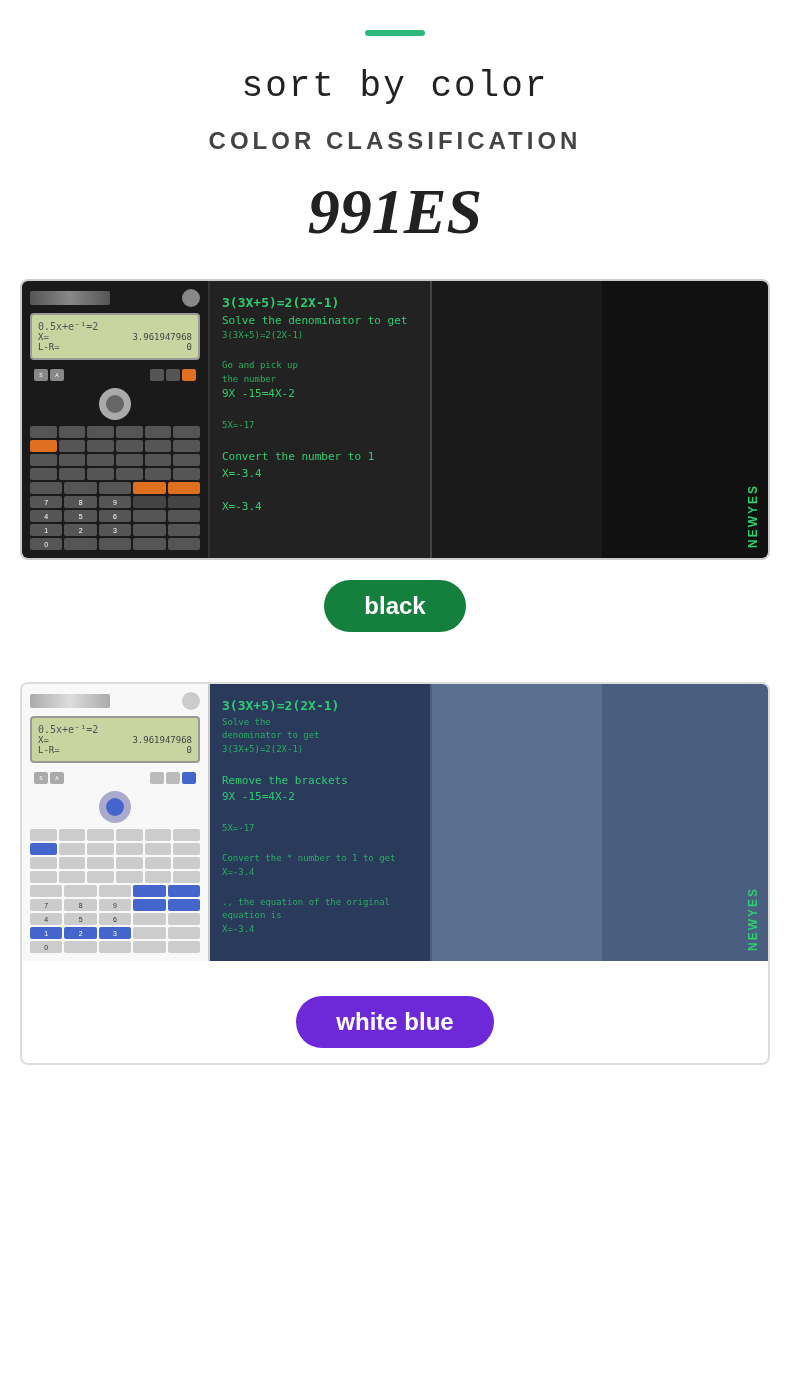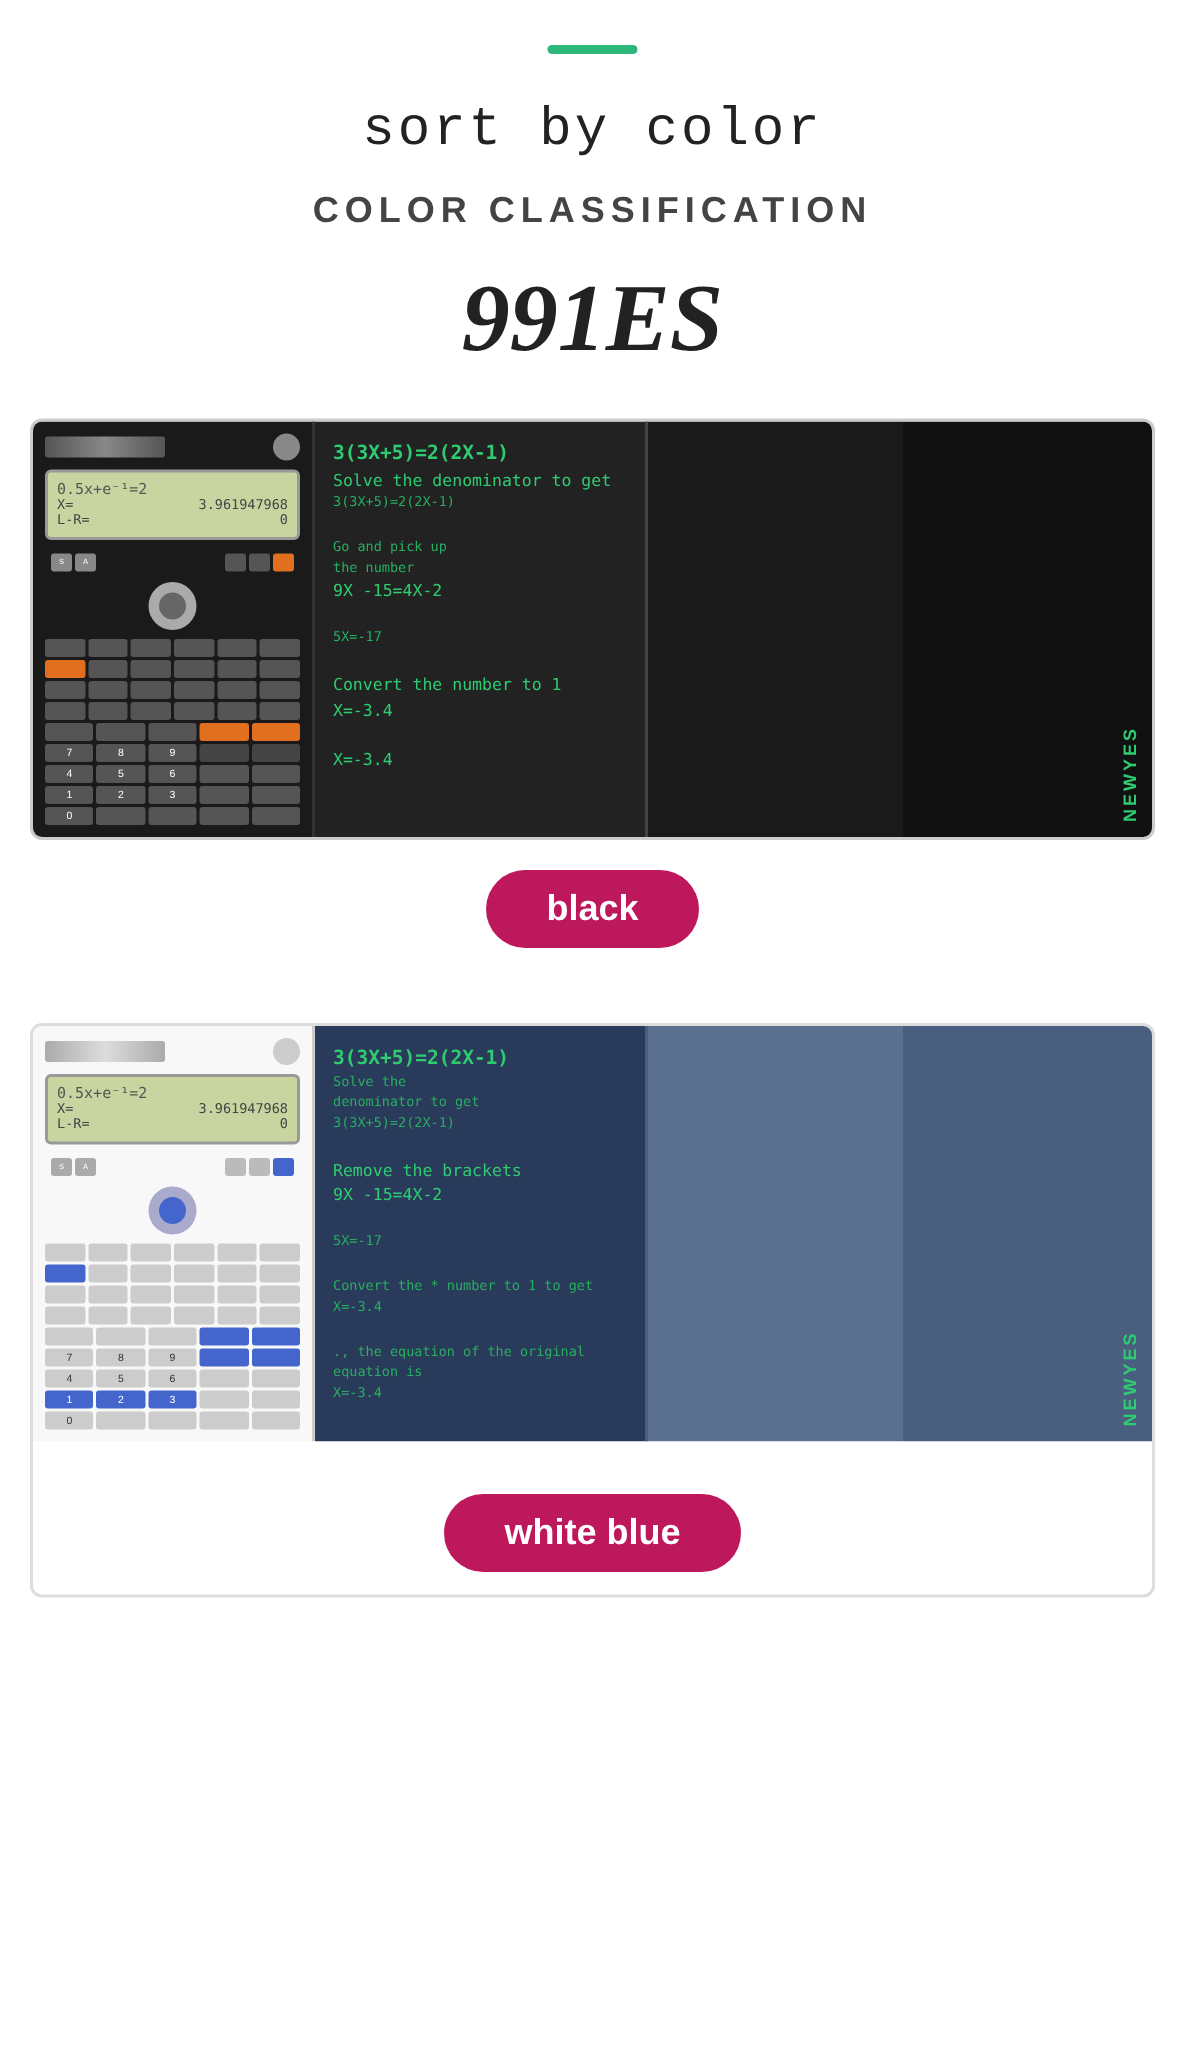--- a/index.html
+++ b/index.html
@@ -162,31 +162,31 @@
       text-orientation: mixed;
       color: #2ecc71;
       font-size: 12px;
       font-weight: bold;
       letter-spacing: 2px;
       transform: rotate(180deg);
     }
 
     .color-badge {
       display: inline-block;
-      background: #be185d;
+      background: #15803d;
       color: #fff;
       font-size: 24px;
       font-weight: 700;
       padding: 12px 40px;
       border-radius: 30px;
       margin: 0 auto;
     }
 
     .color-badge.blue-badge {
-      background: #be185d;
+      background: #6d28d9;
     }
 
     .color-label-wrapper {
       display: flex;
       justify-content: center;
       margin-top: 10px;
     }
 
     
     .section-divider {

